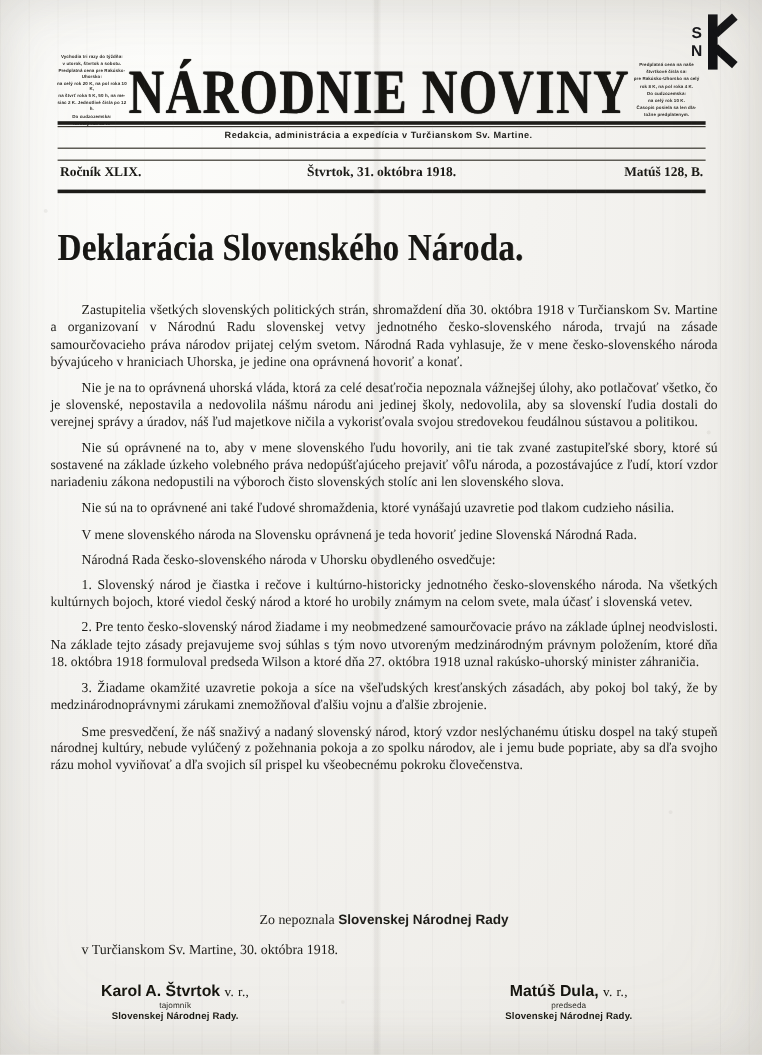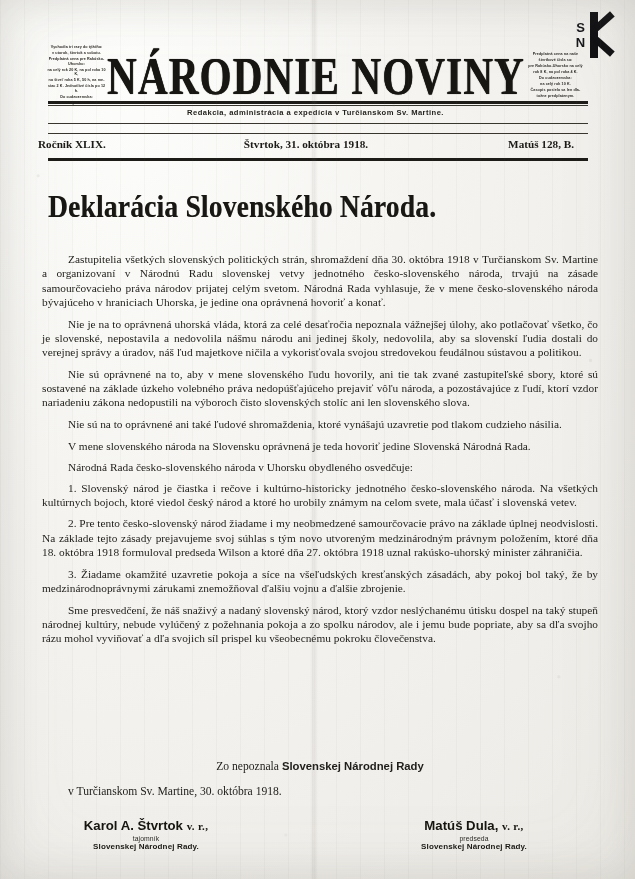--- a/index.html
+++ b/index.html
@@ -92,21 +92,21 @@
   .rule-thin{ position:absolute; height:1px; background:#39362f; }
 
   #redaction{
     position:absolute; left:88px; top:108px; width:455px;
     text-align:center;
     font-family:"Liberation Sans", sans-serif;
     font-weight:bold; font-size:7.6px; letter-spacing:.45px;
     color:#201f1b;
   }
 
-  #issuebar{ position:absolute; left:36px; top:138px; width:540px; height:16px; }
+  #issuebar{ position:absolute; left:48px; top:138px; width:540px; height:16px; }
   #issuebar span{
     position:absolute; top:0;
     font-family:"Liberation Serif", serif; font-weight:bold;
     font-size:11.2px; color:#1b1a16; white-space:nowrap;
   }
   #issuebar .l{ left:2px; }
   #issuebar .c{ left:50%; transform:translateX(-50%); }
   #issuebar .r{ right:2px; }
 
   
@@ -141,21 +141,21 @@
   #sigs{ position:absolute; left:42px; top:818px; width:556px; display:flex; }
   #sigs .col{ width:50%; text-align:center; }
   #sigs .col.left{ padding-right:70px; }
   #sigs .col.right{ padding-left:30px;text-align:center; }
   .signame{
     font-family:"Liberation Sans", sans-serif; font-weight:bold;
     font-size:13.2px; color:#16150f; white-space:nowrap;
   }
   .signame em{
     font-style:normal; font-family:"Liberation Serif", serif;
-    font-weight:bold; font-size:11px; letter-spacing:.3px;
+    font-weight:normal; font-size:11px; letter-spacing:.3px;
   }
   .sigrole{
     font-family:"Liberation Sans", sans-serif; font-size:6.8px;
     color:#2b2a24; margin-top:1.5px; letter-spacing:.1px;
   }
   .sigorg{
     font-family:"Liberation Sans", sans-serif; font-weight:bold;
     font-size:8px; color:#1a1914; margin-top:.5px; letter-spacing:.15px;
   }
 </style>

